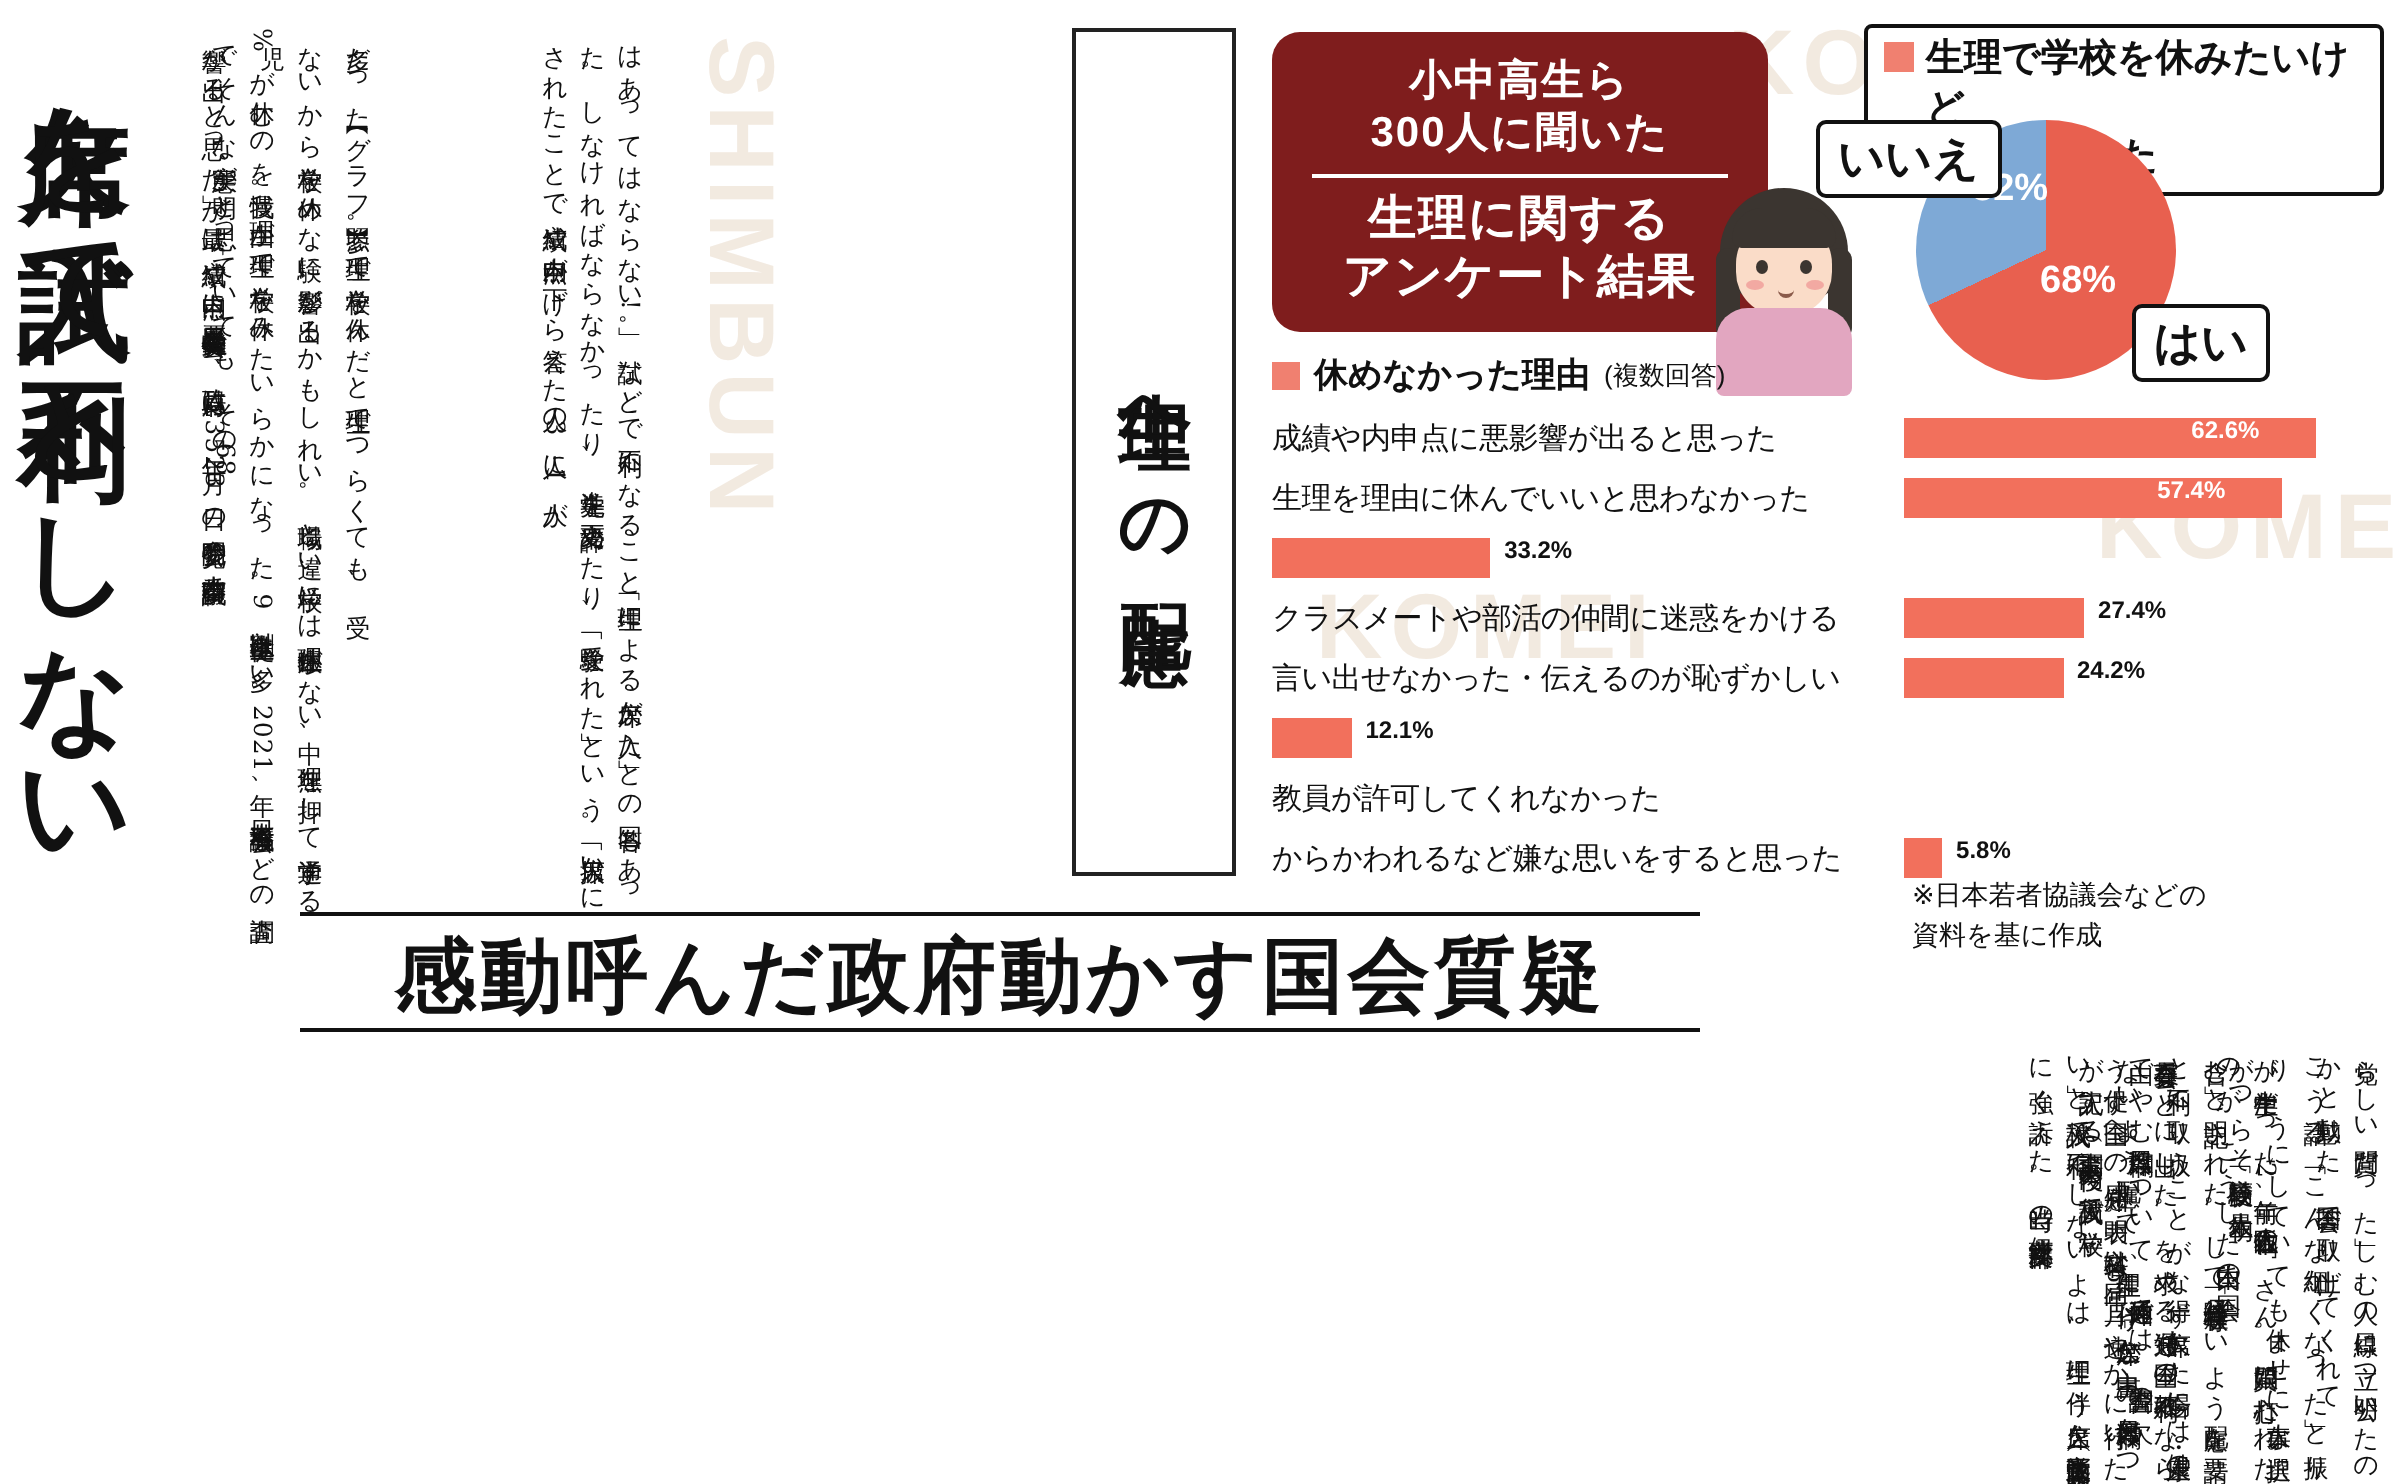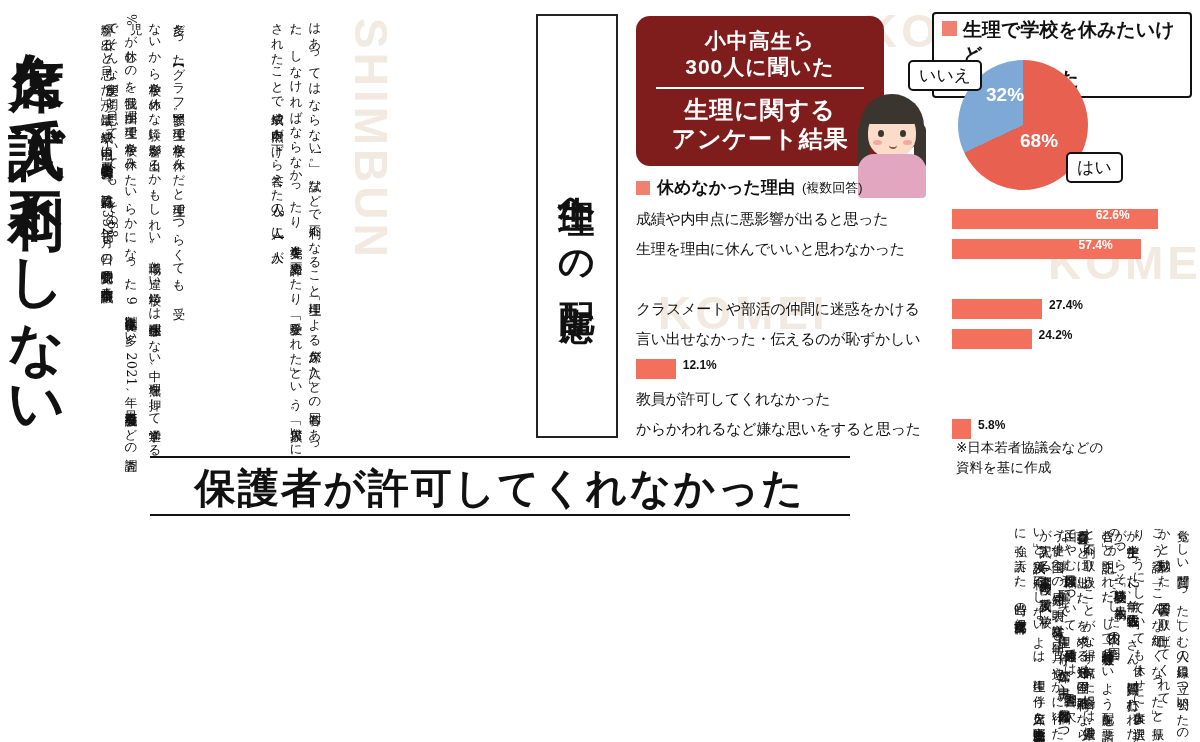--- a/index.html
+++ b/index.html
@@ -106,21 +106,21 @@
     width:130px;height:130px;border-radius:50%;
     background:conic-gradient(#e8604f 0deg 244.8deg, #7ea9d6 244.8deg 360deg);
     position:absolute;left:22px;top:0;
   }
   .pie .lbl{position:absolute;color:#fff;font-weight:bold;font-size:19px;}
   .pie .yes{left:62px;top:70px;}
   .pie .no{left:28px;top:24px;}
 
   .bub{
     position:absolute;border:2px solid #111;border-radius:5px;background:#fff;
-    font-size:17px;font-weight:normal;padding:2px 9px;
+    font-size:23px;font-weight:bold;padding:2px 9px;
   }
   .bub.no{left:272px;top:52px;}
   .bub.yes{left:430px;top:144px;}
 
   
   .girl{position:absolute;left:210px;top:86px;width:92px;height:104px;}
   .hair{position:absolute;left:14px;top:0;width:64px;height:58px;background:#3b3530;border-radius:32px 32px 26px 26px;}
   .face{position:absolute;left:22px;top:14px;width:48px;height:50px;background:#fadcc8;border-radius:24px 24px 22px 22px;}
   .bang{position:absolute;left:20px;top:10px;width:52px;height:20px;background:#3b3530;border-radius:26px 26px 8px 8px;}
   .eye{position:absolute;width:6px;height:7px;background:#3b3530;border-radius:50%;top:36px;}
@@ -251,20 +251,24 @@
           </div>
         </div>
         <div class="barrow">
           <div class="barlabel">生理を理由に休んでいいと思わなかった</div>
           <div class="bartrack">
             <div class="bar" style="width: 188.6px; background: rgb(242, 112, 92);"></div>
             <div class="barval inside" style="left: 126.6px;">57.4%</div>
           </div>
         </div>
         <div class="barrow">
+          <div class="bartrack">
+            <div class="bar" style="width: 109.086px; background: rgb(242, 112, 92);"></div>
+            <div class="barval outside" style="left: 116.086px;">33.2%</div>
+          </div>
         </div>
         <div class="barrow">
           <div class="barlabel">クラスメートや部活の仲間に迷惑をかける</div>
           <div class="bartrack">
             <div class="bar" style="width: 90.0286px; background: rgb(242, 112, 92);"></div>
             <div class="barval outside" style="left: 97.0286px;">27.4%</div>
           </div>
         </div>
         <div class="barrow">
           <div class="barlabel">言い出せなかった・伝えるのが恥ずかしい</div>
@@ -289,21 +293,21 @@
             <div class="barval outside" style="left: 26.0571px;">5.8%</div>
           </div>
         </div>
       </div>
 
     <div class="src" style="white-space:pre-line">※日本若者協議会などの
 資料を基に作成</div>
   </div>
 
   <div class="hr-top"></div>
-  <div class="banner">保護者が許可してくれなかった</div>
+  <div class="banner">感動呼んだ政府動かす国会質疑</div>
   <div class="hr-bot"></div>
 
   <div class="bottomcols" id="bottomcols">
       <div class="bcol" style="width: 22px;">党らしい質問だった」しむ人の目線に立つ公明いたのかと感動した。苦国会で取り上げてくれて</div>
       <div class="bcol" style="width: 22px;">こう語る。「こんな細かくなった」と振り返り、うにしていても休ませに大事な選択。娘がつらそ「高校受験は人生最初</div>
       <div class="bcol" style="width: 22px;">が中学生だった2年前、大阪市在住のTさん。娘質問に心打たれたのが、こうした山本氏の国会</div>
       <div class="bcol" style="width: 22px;">含む」と明記された。して「月経随伴症状等もいよう配慮を要請。例と不利に取り扱うことがな得ず欠席した場合には・健康上の理由でやむ席日数欄について、身体通知では、調査書の欠</div>
       <div class="bcol" style="width: 22px;">育委員会などに出した。を求める通知を全国の教不利にならないよう配慮いて、生理に伴う欠席が申書)の欠席日数欄につ側が記入する調査書(内今後の高校入試で学校</div>
       <div class="bcol" style="width: 22px;">う促す全国への周知を表明。文科省は同年6月、「速やかに行いたい」と校入試で不利にしないよは、生理に伴う欠席を高学大臣政務官(公明党)に強く訴えた。当時の伊藤孝江文部科</div>
     </div>

